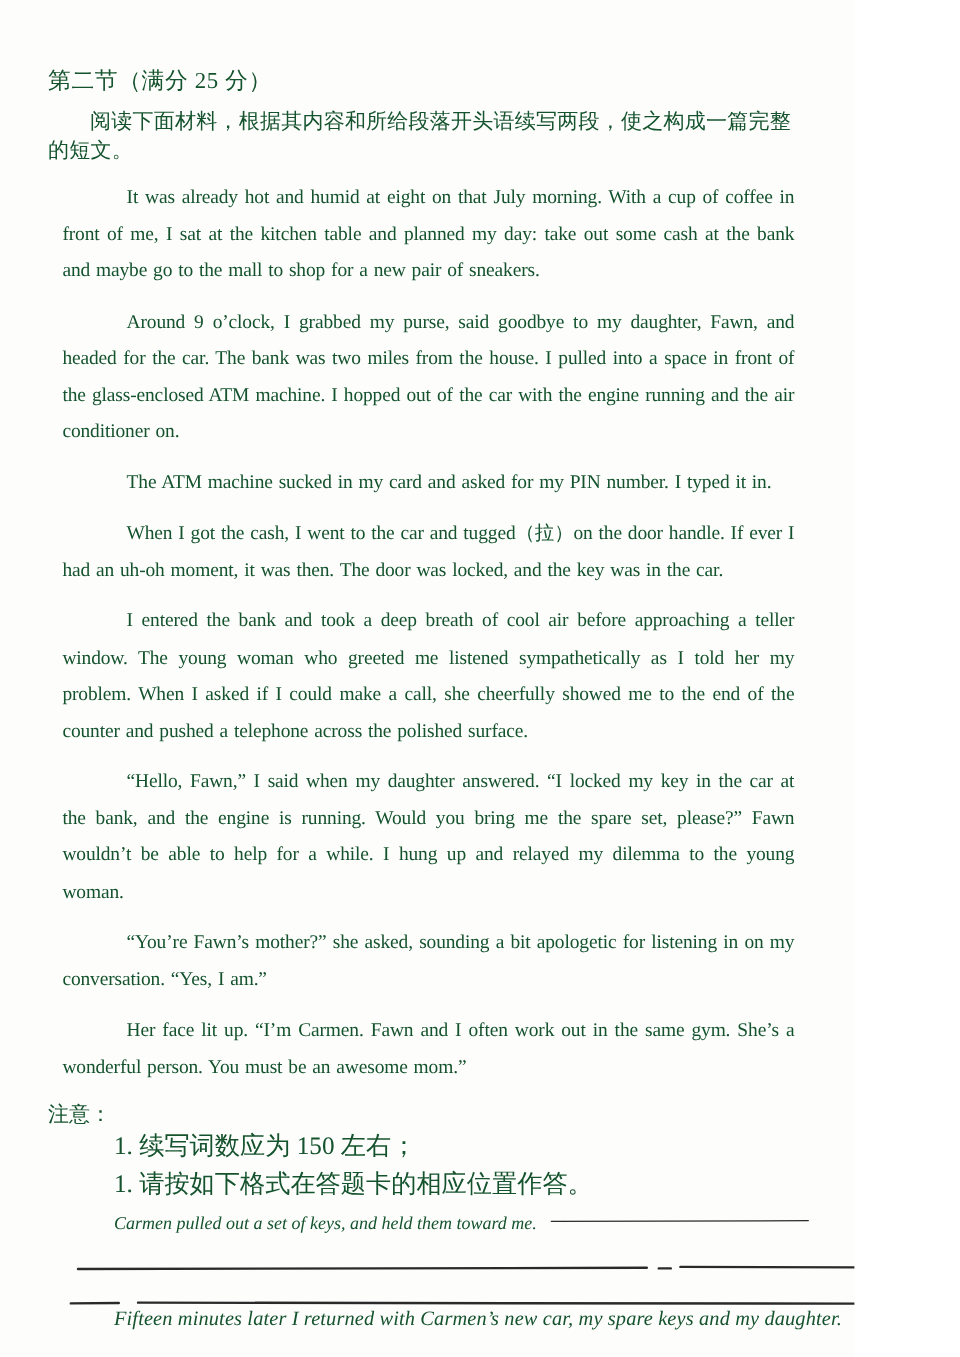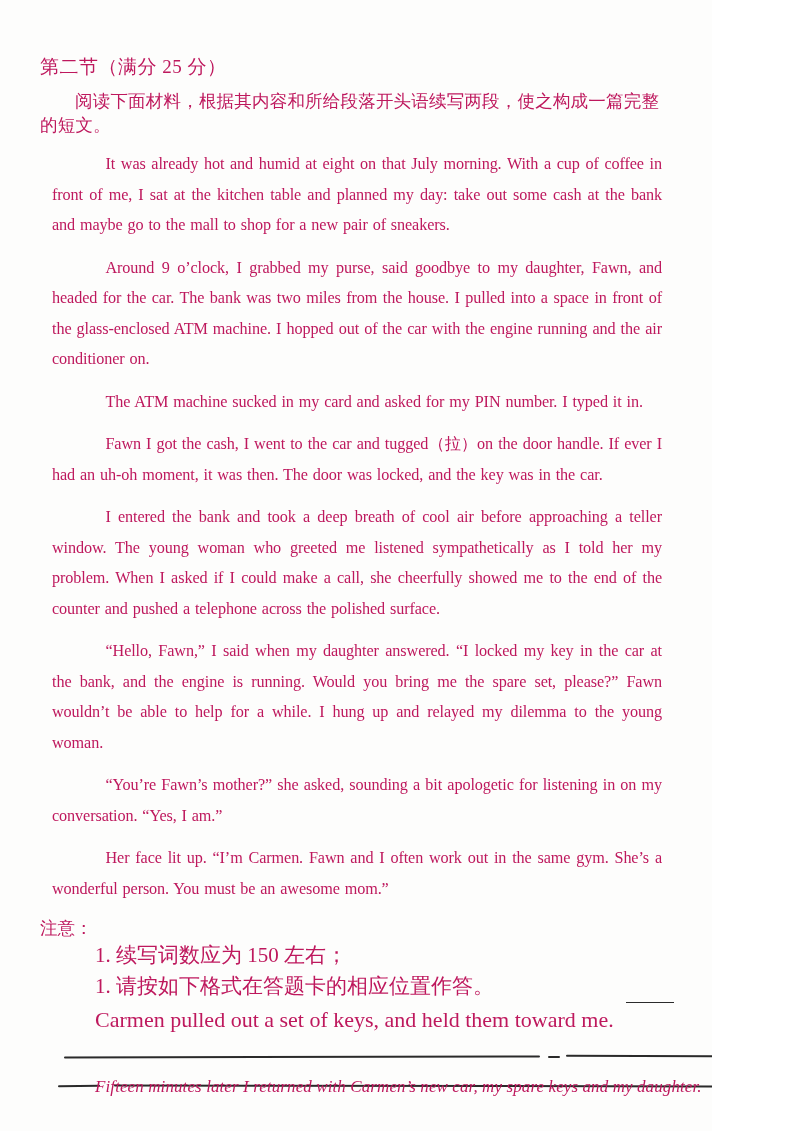--- a/index.html
+++ b/index.html
@@ -6,21 +6,21 @@
   body{
     width:800px;height:1131px;
     background:#ffffff;
     font-family:"Liberation Serif","DejaVu Serif",serif;
     -webkit-font-smoothing:antialiased;
   }
   .page{
     position:relative;
     width:712px;height:1131px;
     background:#fdfdfc;
-    color:#be185d;
+    color:#14532d;
     overflow:hidden;
   }
   .content{
     padding:54px 38px 0 40px;
   }
   .section-heading{
     font-size:19px;
     font-weight:400;
     margin:0 0 9px 0;
     letter-spacing:.5px;
@@ -45,23 +45,24 @@
     margin:2px 0 0 0;
     font-family:Liberation Mono, monospace;
   }
   .note-item{
     font-size:21px;
     line-height:31px;
     margin:0 0 0 55px;
   }
   .opener-row{
     display:flex;
-    align-items:flex-start;
+    align-items:center;
     margin:3px 0 0 55px;
-    font-size:22px;
+    font-style:italic;
+    font-size:15px;
     line-height:30px;
     white-space:nowrap;
   }
   .opener-row .fill-line{
     flex:1;
     height:0;
     border-bottom:1.7px solid #2b2b2b;
     margin-left:12px;
     transform:translateY(-3px) rotate(-.15deg);
   }
@@ -72,21 +73,21 @@
   }
   .rule{
     position:absolute;
     height:2px;
     background:#2a2a2a;
     border-radius:2px;
   }
   .rule.thin{height:1.7px;}
   .opener2{
     position:absolute;
-    top:42px;left:55px;
+    top:54px;left:55px;
     font-style:italic;
     font-size:17px;
     white-space:nowrap;
     letter-spacing:.1px;
   }
   
   .r1a{top:21px;left:24px;width:476px;transform:rotate(-.12deg);}
   .r1b{top:21px;left:508px;width:12px;}
   .r1c{top:20px;left:526px;width:192px;transform:rotate(.15deg);}
   .r2a{top:50px;left:18px;width:42px;transform:rotate(-.5deg);}
@@ -101,21 +102,21 @@
 <div class="page">
   <div class="content">
 
     <h1 class="section-heading">第二节（满分 25 分）</h1>
 
     <p class="instruction">阅读下面材料，根据其内容和所给段落开头语续写两段，使之构成一篇完整的短文。</p>
 
     <p class="story">It was already hot and humid at eight on that July morning. With a cup of coffee in front of me, I sat at the kitchen table and planned my day: take out some cash at the bank and maybe go to the mall to shop for a new pair of sneakers.</p>
     <p class="story">Around 9 o’clock, I grabbed my purse, said goodbye to my daughter, Fawn, and headed for the car. The bank was two miles from the house. I pulled into a space in front of the glass-enclosed ATM machine. I hopped out of the car with the engine running and the air conditioner on.</p>
     <p class="story">The ATM machine sucked in my card and asked for my PIN number. I typed it in.</p>
-    <p class="story">Fawn I got the cash, I went to the car and tugged（拉）on the door handle. If ever I had an uh-oh moment, it was then. The door was locked, and the key was in the car.</p>
+    <p class="story">When I got the cash, I went to the car and tugged（拉）on the door handle. If ever I had an uh-oh moment, it was then. The door was locked, and the key was in the car.</p>
     <p class="story">I entered the bank and took a deep breath of cool air before approaching a teller window. The young woman who greeted me listened sympathetically as I told her my problem. When I asked if I could make a call, she cheerfully showed me to the end of the counter and pushed a telephone across the polished surface.</p>
     <p class="story">“Hello, Fawn,” I said when my daughter answered. “I locked my key in the car at the bank, and the engine is running. Would you bring me the spare set, please?” Fawn wouldn’t be able to help for a while. I hung up and relayed my dilemma to the young woman.</p>
     <p class="story">“You’re Fawn’s mother?” she asked, sounding a bit apologetic for listening in on my conversation. “Yes, I am.”</p>
     <p class="story">Her face lit up. “I’m Carmen. Fawn and I often work out in the same gym. She’s a wonderful person. You must be an awesome mom.”</p>
 
     <p class="notes-label">注意：</p>
 
     <p class="note-item">1. 续写词数应为 150 左右；</p>
     <p class="note-item">1. 请按如下格式在答题卡的相应位置作答。</p>
 

